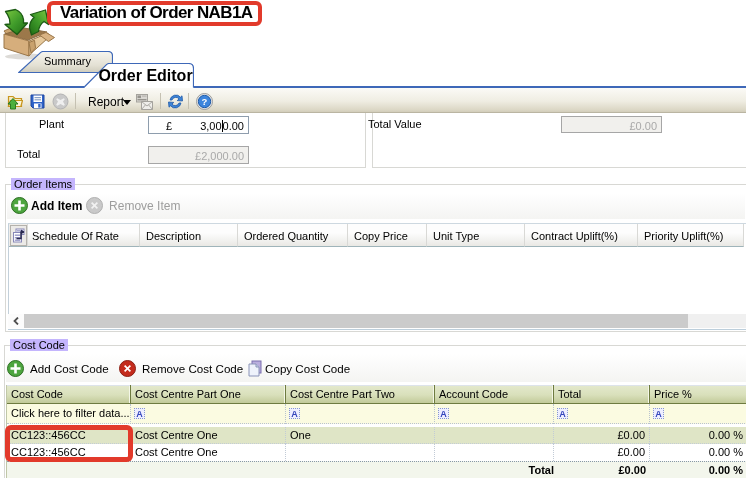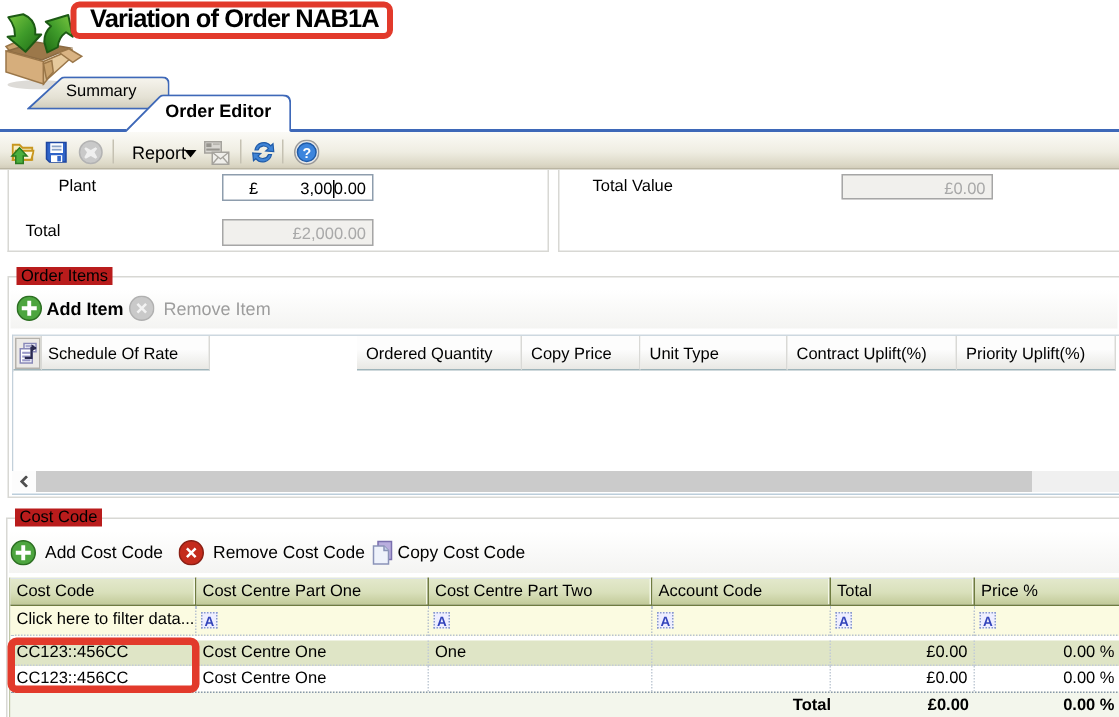--- a/index.html
+++ b/index.html
@@ -12,33 +12,33 @@
 #titletext { left:60px; top:3px; font-size:17px; font-weight:bold; letter-spacing:-0.6px; }
 
 
 #tabs { left:0; top:63px; width:746px; height:25px; }
 .tab { position:absolute; bottom:0; }
 #tab-summary { left:18px; width:95px; height:37px; }
 #tab-editor { left:83px; width:111px; height:25px; }
 .tabsvg { position:absolute; left:0; top:0; }
 .tablabel { position:absolute; width:100%; text-align:center; }
 #tab-summary .tablabel { top:4px; left:2px; font-size:11px; }
-#tab-editor .tablabel { top:4px; left:7px; font-size:12px; font-weight:bold; }
+#tab-editor .tablabel { top:4px; left:7px; font-size:16px; font-weight:bold; }
 #tabline1 { left:0; top:86px; width:84px; height:2px; background:#3e68b8; }
 #tabline2 { left:193px; top:86px; width:553px; height:2px; background:#3e68b8; }
 
 
 #toolbar { left:0; top:88px; width:746px; height:25px; background:linear-gradient(#fbfaf6, #efede2 55%, #dcd8c6 90%, #d2cdba); border-bottom:1px solid #bab5a2; }
 .tbsep { position:absolute; top:5px; width:1px; height:16px; background:#c5c1b2; }
 #reporttext { position:absolute; left:88px; top:7px; font-size:12px; }
 #reportarrow { position:absolute; left:123px; top:12px; width:0; height:0; border-left:4px solid transparent; border-right:4px solid transparent; border-top:5px solid #000; }
 
 
 .gbox { position:absolute; border:1px solid #d8d8d4; }
-.glabel { position:absolute; background:#b91c1c; padding:0 3px; }
+.glabel { position:absolute; background:#c4b5fd; padding:0 3px; }
 
 
 .field { position:absolute; height:18px; }
 .field-on { border:1px solid #8e9dad; background:#fff; }
 .field-off { border:1px solid #a6a6a6; background:#f1f0ed; color:#a9a9a9; }
 .fval { position:absolute; right:4px; top:3px; }
 
 
 .btn { position:absolute; height:22px; }
 .btn svg { vertical-align:middle; }
@@ -163,21 +163,21 @@
   <div class="field field-on" style="left:148px; top:116px; width:101px;">
     <span class="abs" style="left:17px; top:3px;">£</span>
     <span class="fval">3,00<span style="border-left:1px solid #000; margin:0 0 0 0;"></span>0.00</span>
   </div>
   <div class="abs" style="left:17px; top:148px;">Total</div>
   <div class="field field-off" style="left:148px; top:146px; width:101px;">
     <span class="fval">£2,000.00</span>
   </div>
 
   <div class="gbox" style="left:372px; top:113px; width:380px; height:55px; border-top:none;"></div>
-  <div class="abs" style="left:395px; top:118px;">Total Value</div>
+  <div class="abs" style="left:368px; top:118px;">Total Value</div>
   <div class="field field-off" style="left:561px; top:116px; width:101px; height:17px;">
     <span class="fval">£0.00</span>
   </div>
 
   <div class="gbox" style="left:5px; top:184px; width:747px; height:148px;"></div>
   <div class="glabel" style="left:11px; top:178px;">Order Items</div>
 
   <div class="abs" style="left:7px; top:193px; width:738px; height:26px; background:linear-gradient(#ffffff,#f4f4f2);">
     <div class="btn" style="left:4px; top:4px;">
       <svg width="17" height="17" viewBox="0 0 17 17">
@@ -205,20 +205,23 @@
         <rect x="4.8" y="9.5" width="5.5" height="1.4" fill="#9a9ac8"></rect>
         <rect x="4.8" y="12" width="5.5" height="1.4" fill="#9a9ac8"></rect>
         <rect x="4.8" y="14.5" width="5.5" height="1.4" fill="#9a9ac8"></rect>
         <path d="M6.5 13.5 L11 13.5 L11 7 L14 7" fill="none" stroke="#2a2a50" stroke-width="1.5"></path>
         <path d="M12.5 4.5 L16 7 L12.5 9.5 Z" fill="#2a2a50" transform="translate(-1.5,0)"></path>
       </svg>
     </div>
     <div class="oih" style="left:19px; width:112px;">
         <span style="left:4px;">Schedule Of Rate</span>
       </div>
+    <div class="oih" style="left:131px; width:98px;">
+        <span>Description</span>
+      </div>
     <div class="oih" style="left:229px; width:110px;">
         <span>Ordered Quantity</span>
       </div>
     <div class="oih" style="left:339px; width:79px;">
         <span>Copy Price</span>
       </div>
     <div class="oih" style="left:516px; width:113px;">
         <span>Contract Uplift(%)</span>
       </div>
     <div class="oih" style="left:418px; width:98px;">

